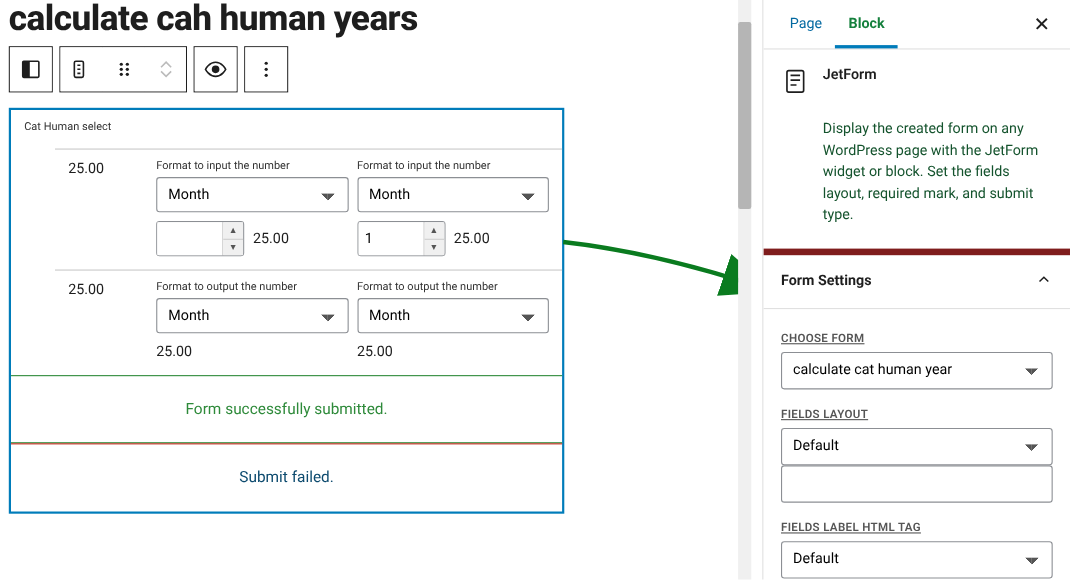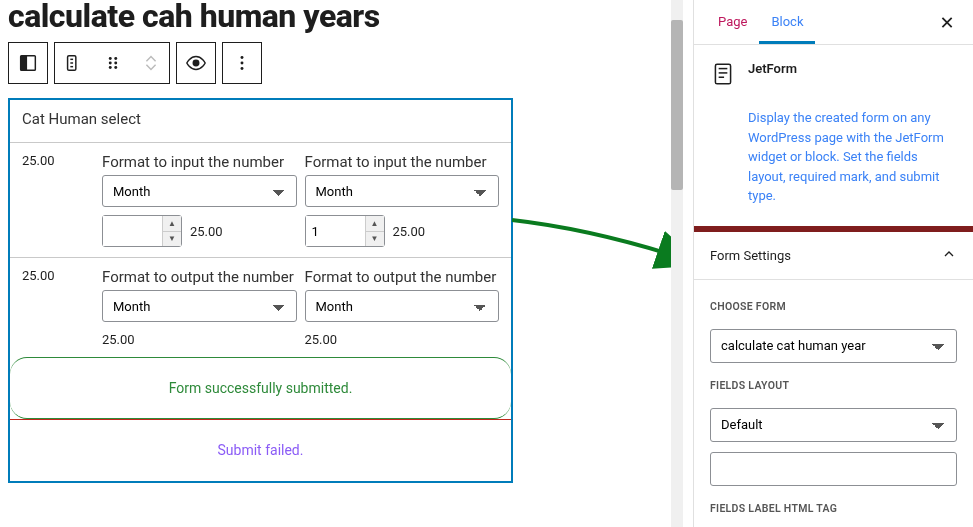--- a/index.html
+++ b/index.html
@@ -14,63 +14,63 @@
   .toolbar { display:flex; gap:6px; margin:10px 0 14px 0; }
   .tb-group { border:1px solid #1e1e1e; display:flex; align-items:center; }
   .tb-btn { width:38px; height:40px; display:flex; align-items:center; justify-content:center; background:#fff; border:none; cursor:pointer; color:#1e1e1e; }
   .tb-btn + .tb-btn { border-left:1px solid rgba(0,0,0,0); }
   .tb-btn svg, .tb-btn .ic { width:22px; height:22px; }
 
   .block { border:2px solid #007cba; width:505px; }
   .block .cell { border-top:1px solid #c9c9c9; padding:10px 12px; }
   .block .cell:first-child { border-top:none; }
 
-  .lbl { font-size:15px; color:#333; margin-bottom:4px; display:block; }
+  .lbl { font-size:10px; color:#333; margin-bottom:4px; display:block; }
   .select { width:100%; height:34px; border:1px solid #8c8f94; border-radius:3px; background:#fff; padding:2px 28px 2px 10px; font-size:13px; appearance:none; background-image:linear-gradient(45deg, transparent 50%, #555 50%), linear-gradient(-45deg, transparent 50%, #555 50%); background-position: calc(100% - 18px) 14px, calc(100% - 12px) 14px; background-size:6px 6px, 6px 6px; background-repeat:no-repeat; }
 
-  .row { display:flex; }
+  .row { display:flex;margin-left:40px; }
   .leftval { width:80px; padding-top:0; font-size:13px; }
   .pair { flex:1; display:flex; gap:8px; }
   .col { flex:1; }
   .small-select { height:32px; font-size:13px; }
 
   .num-wrap { display:flex; align-items:center; gap:8px; margin-top:8px; }
   .num { width:80px; height:32px; border:1px solid #8c8f94; border-radius:3px; display:flex; align-items:center; }
   .num input { flex:1; border:none; height:100%; width:52px; padding:0 6px; font-size:13px; outline:none; }
   .spin { display:flex; flex-direction:column; border-left:1px solid #ccc; }
   .spin button { width:18px; height:15px; border:none; background:#f0f0f0; font-size:8px; line-height:1; cursor:pointer; padding:0; color:#555; }
   .spin button + button { border-top:1px solid #ccc; }
 
   .result { margin-top:10px; font-size:13px; }
 
   .msg { text-align:center; padding:22px 0; font-size:14px; }
-  .msg.success { color:#2e8a3a; border-top:1px solid #2e8a3a; border-bottom:1px solid #2e8a3a;border-radius:17px; }
-  .msg.error { color:#8b5cf6; border-top:1px solid #c1281b; border-bottom:1px solid transparent; }
+  .msg.success { color:#2e8a3a; border-top:1px solid #2e8a3a; border-bottom:1px solid #2e8a3a; }
+  .msg.error { color:#0c4a6e; border-top:1px solid #c1281b; border-bottom:1px solid transparent; }
 
   
   .scroll-track { width:12px; background:#f0f0f0; margin-right:10px; position:relative; }
   .scroll-thumb { position:absolute; left:0; width:100%; background:#b5b5b5; border-radius:2px; }
 
   
   .sidebar { width:280px; flex:0 0 280px; border-left:1px solid #e0e0e0; font-size:13px; color:#1e1e1e; overflow:hidden; }
   .tabs { display:flex; align-items:center; padding:0 12px; border-bottom:1px solid #e0e0e0; }
-  .tab { padding:14px 12px 12px; font-size:13px; color:#be185d; cursor:pointer; border-bottom:3px solid transparent; }
-  .tab.active { color:#3b82f6; border-bottom-color:#007cba; font-weight:400; }
+  .tab { padding:14px 12px 12px; font-size:13px; color:#0369a1; cursor:pointer; border-bottom:3px solid transparent; }
+  .tab.active { color:#15803d; border-bottom-color:#007cba; font-weight:700; }
   .tabs .spacer { flex:1; }
   .close { width:28px; height:28px; display:flex; align-items:center; justify-content:center; cursor:pointer; font-size:18px; color:#1e1e1e; }
 
   .desc { display:flex; gap:12px; padding:16px 16px 20px 16px; border-bottom:6px solid #7f1d1d; }
   .desc .dicon { width:26px; height:26px; flex:0 0 26px; }
   .desc .dtitle { font-weight:600; margin-bottom:4px; }
-  .desc .dtext { color:#3b82f6; line-height:1.5;margin-top:32px; }
-
-  .panel-head { display:flex; align-items:center; justify-content:space-between; padding:14px 16px; border-bottom:1px solid #e0e0e0; font-weight:400; cursor:pointer; }
+  .desc .dtext { color:#14532d; line-height:1.5;margin-top:32px; }
+
+  .panel-head { display:flex; align-items:center; justify-content:space-between; padding:14px 16px; border-bottom:1px solid #e0e0e0; font-weight:700; cursor:pointer; }
   .panel-body { padding:4px 16px 4px 16px; }
-  .sec-label { font-size:10.5px; letter-spacing:0.3px; color:#555; text-transform:uppercase; margin:16px 0 6px 0; font-weight:600; }
-  .sb-select, .sb-input { width:100%; height:34px; border:1px solid #8c8f94; border-radius:3px; background:#fff; padding:2px 16px 2px 10px; font-size:13px;margin-top:10px; }
+  .sec-label { font-size:10.5px; letter-spacing:0.3px; color:#555; text-transform:uppercase; margin:16px 0 6px 0; font-weight:600;text-decoration:underline; }
+  .sb-select, .sb-input { width:100%; height:34px; border:1px solid #8c8f94; border-radius:3px; background:#fff; padding:2px 16px 2px 10px; font-size:13px; }
   .sb-select { appearance:none; background-image:linear-gradient(45deg, transparent 50%, #555 50%), linear-gradient(-45deg, transparent 50%, #555 50%); background-position: calc(100% - 18px) 14px, calc(100% - 12px) 14px; background-size:6px 6px, 6px 6px; background-repeat:no-repeat; }
 
   
   .arrow { position:absolute; left:0; top:0; pointer-events:none; z-index:50; overflow:visible; }
 </style>
 </head>
 <body>
 
 <div class="wrap">
 

